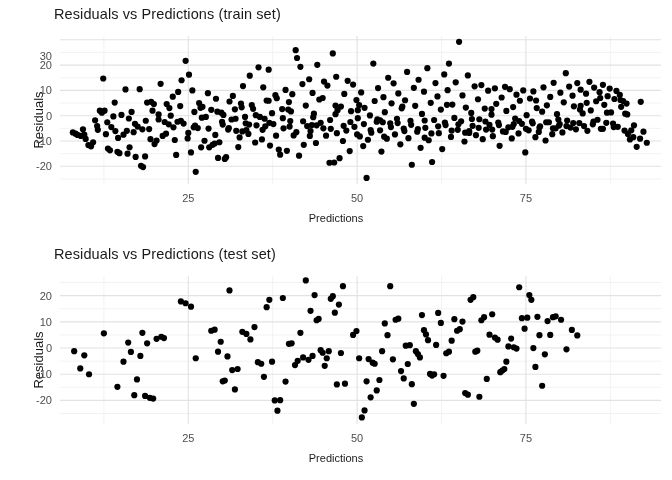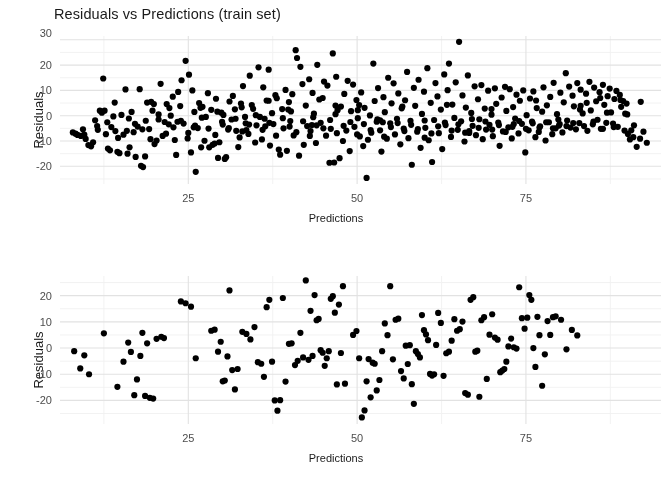--- a/index.html
+++ b/index.html
@@ -552,35 +552,36 @@
             <circle cx="204.61" cy="82.73" r="3.1" class="dot"></circle>
             <circle cx="228.24" cy="73.62" r="3.1" class="dot"></circle>
             <circle cx="251.88" cy="89.05" r="3.1" class="dot"></circle>
             <circle cx="275.51" cy="78.17" r="3.1" class="dot"></circle>
             <circle cx="299.15" cy="69.07" r="3.1" class="dot"></circle>
             <circle cx="322.78" cy="86.27" r="3.1" class="dot"></circle>
           </g>
         </svg>
       </div>
     <div id="train-yticks">
-        <div class="tick-label tick-y" style="left: 12px; width: 40px; top: 33px;">30</div>
+        <div class="tick-label tick-y" style="left: 12px; width: 40px; top: 56px;">30</div>
         <div class="tick-label tick-y" style="left: 12px; width: 40px; top: 65.094px;">20</div>
         <div class="tick-label tick-y" style="left: 12px; width: 40px; top: 90.3932px;">10</div>
         <div class="tick-label tick-y" style="left: 12px; width: 40px; top: 115.692px;">0</div>
         <div class="tick-label tick-y" style="left: 12px; width: 40px; top: 140.991px;">-10</div>
         <div class="tick-label tick-y" style="left: 12px; width: 40px; top: 166.291px;">-20</div>
       </div>
     <div id="train-xticks">
         <div class="tick-label tick-x" style="left: 188.303px; top: 192px;">25</div>
         <div class="tick-label tick-x" style="left: 357.124px; top: 192px;">50</div>
         <div class="tick-label tick-x" style="left: 525.944px; top: 192px;">75</div>
       </div>
   </section>
 
   <section class="facet" id="facet-test">
+    <div class="plot-title">Residuals vs Predictions (test set)</div>
     <div class="axis-title-y">Residuals</div>
     <div class="axis-title-x" style="top:212px;">Predictions</div>
     <div class="panel" id="panel-test" style="left: 60px; top: 36px; width: 601px; height: 148px;">
         <svg width="601" height="148">
           <line x1="0" x2="601" y1="6.548672566371664" y2="6.548672566371664" class="grid-minor"></line>
           <line x1="0" x2="601" y1="32.743362831858406" y2="32.743362831858406" class="grid-minor"></line>
           <line x1="0" x2="601" y1="58.93805309734512" y2="58.93805309734512" class="grid-minor"></line>
           <line x1="0" x2="601" y1="85.13274336283186" y2="85.13274336283186" class="grid-minor"></line>
           <line x1="0" x2="601" y1="111.32743362831859" y2="111.32743362831859" class="grid-minor"></line>
           <line x1="0" x2="601" y1="137.52212389380531" y2="137.52212389380531" class="grid-minor"></line>

